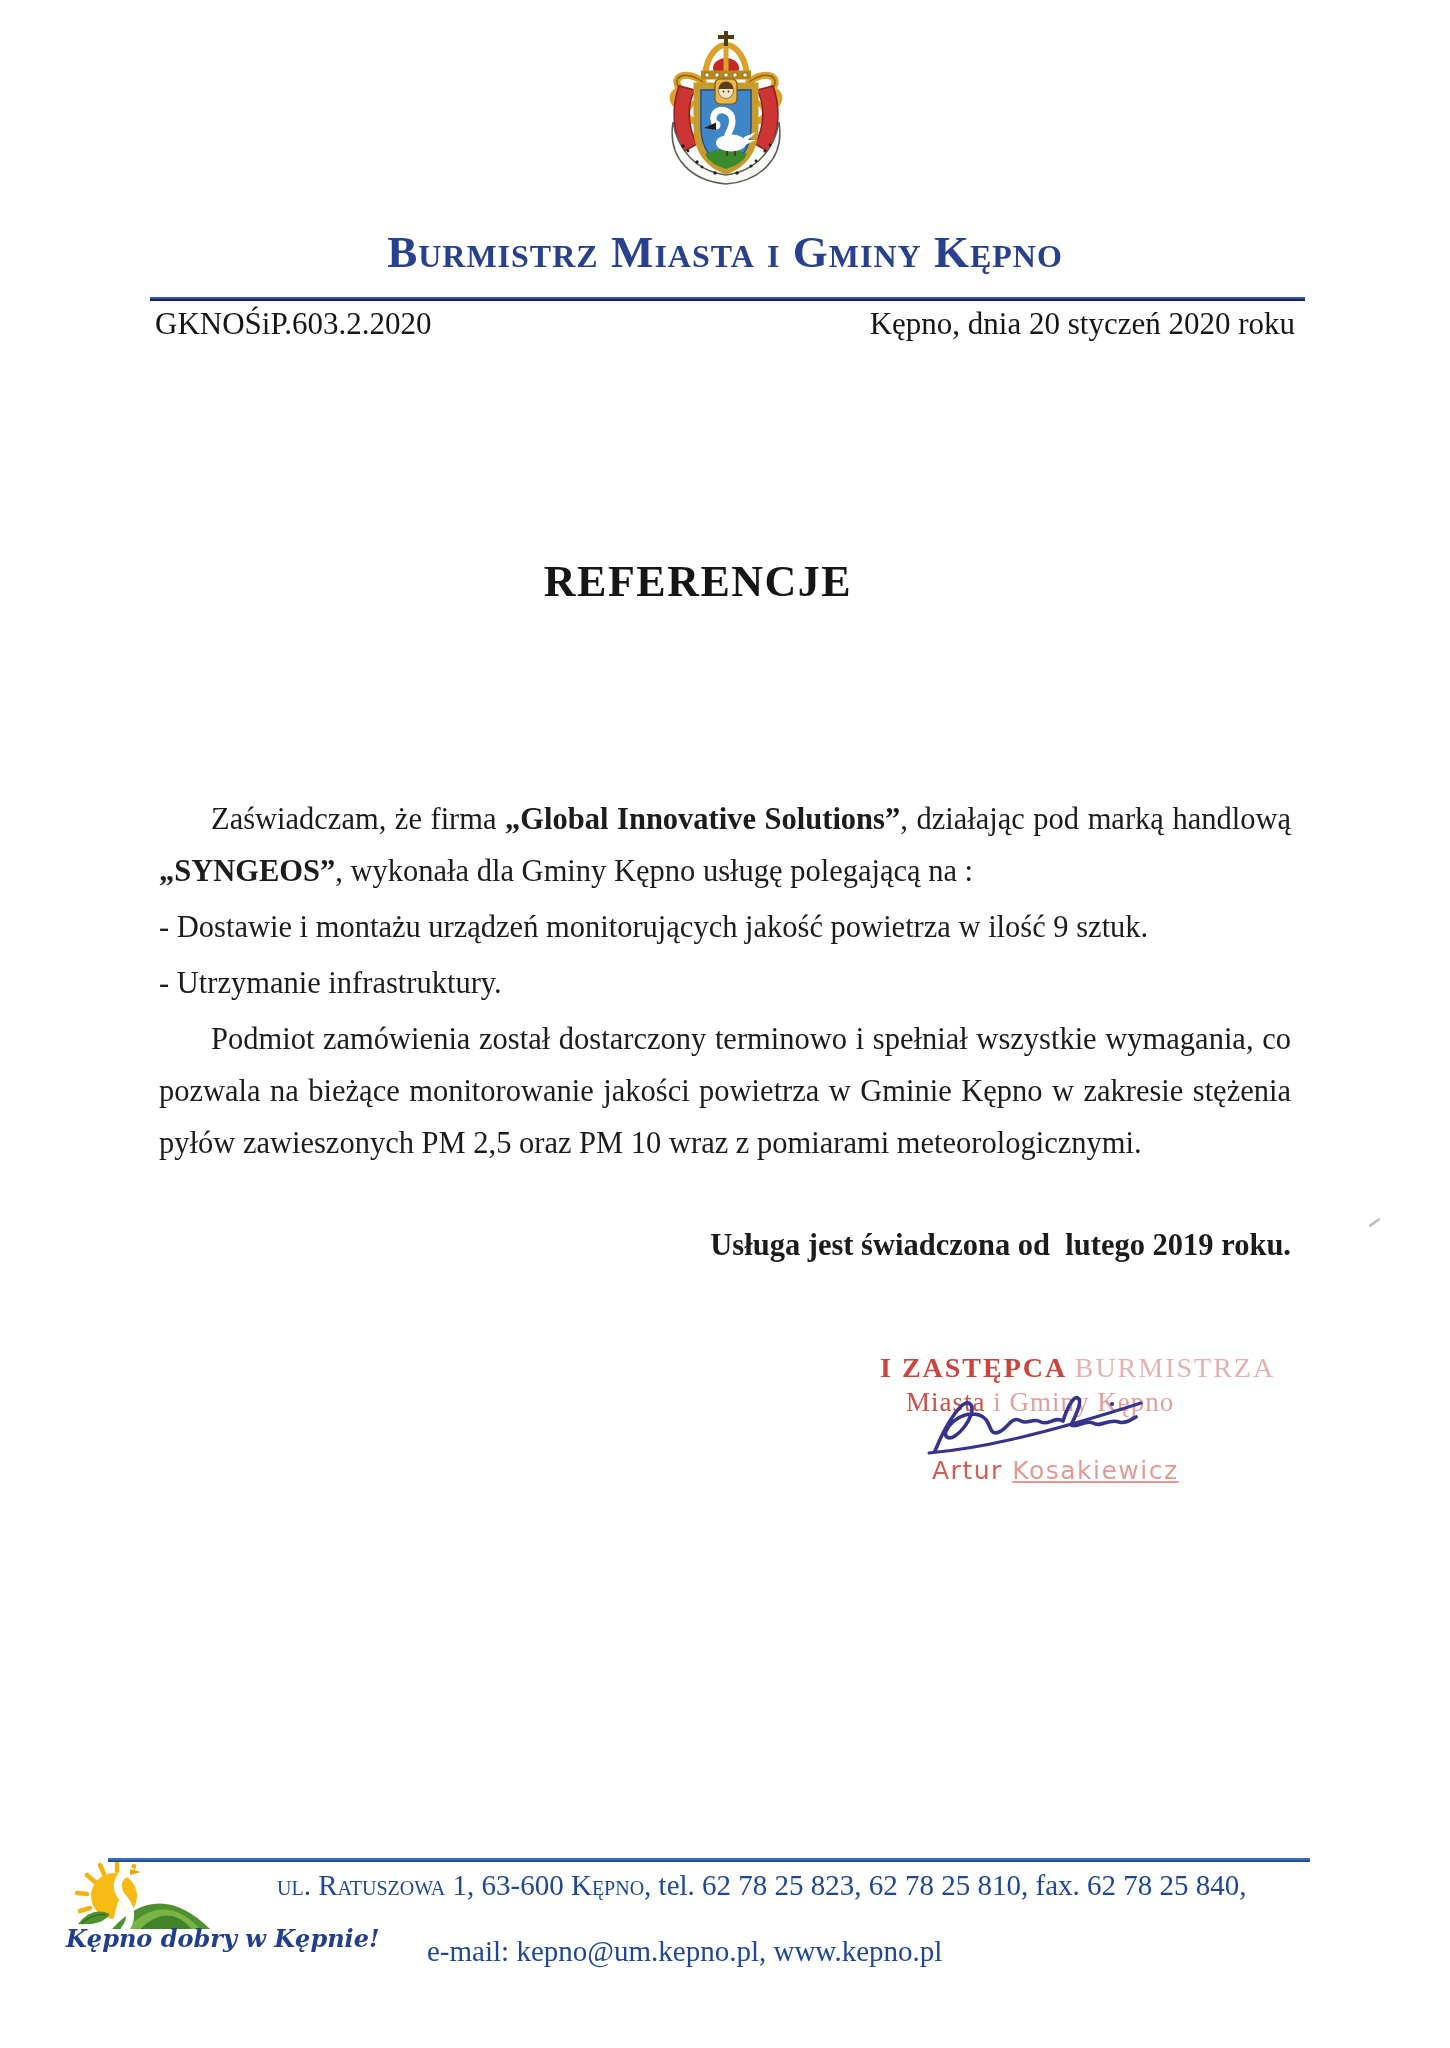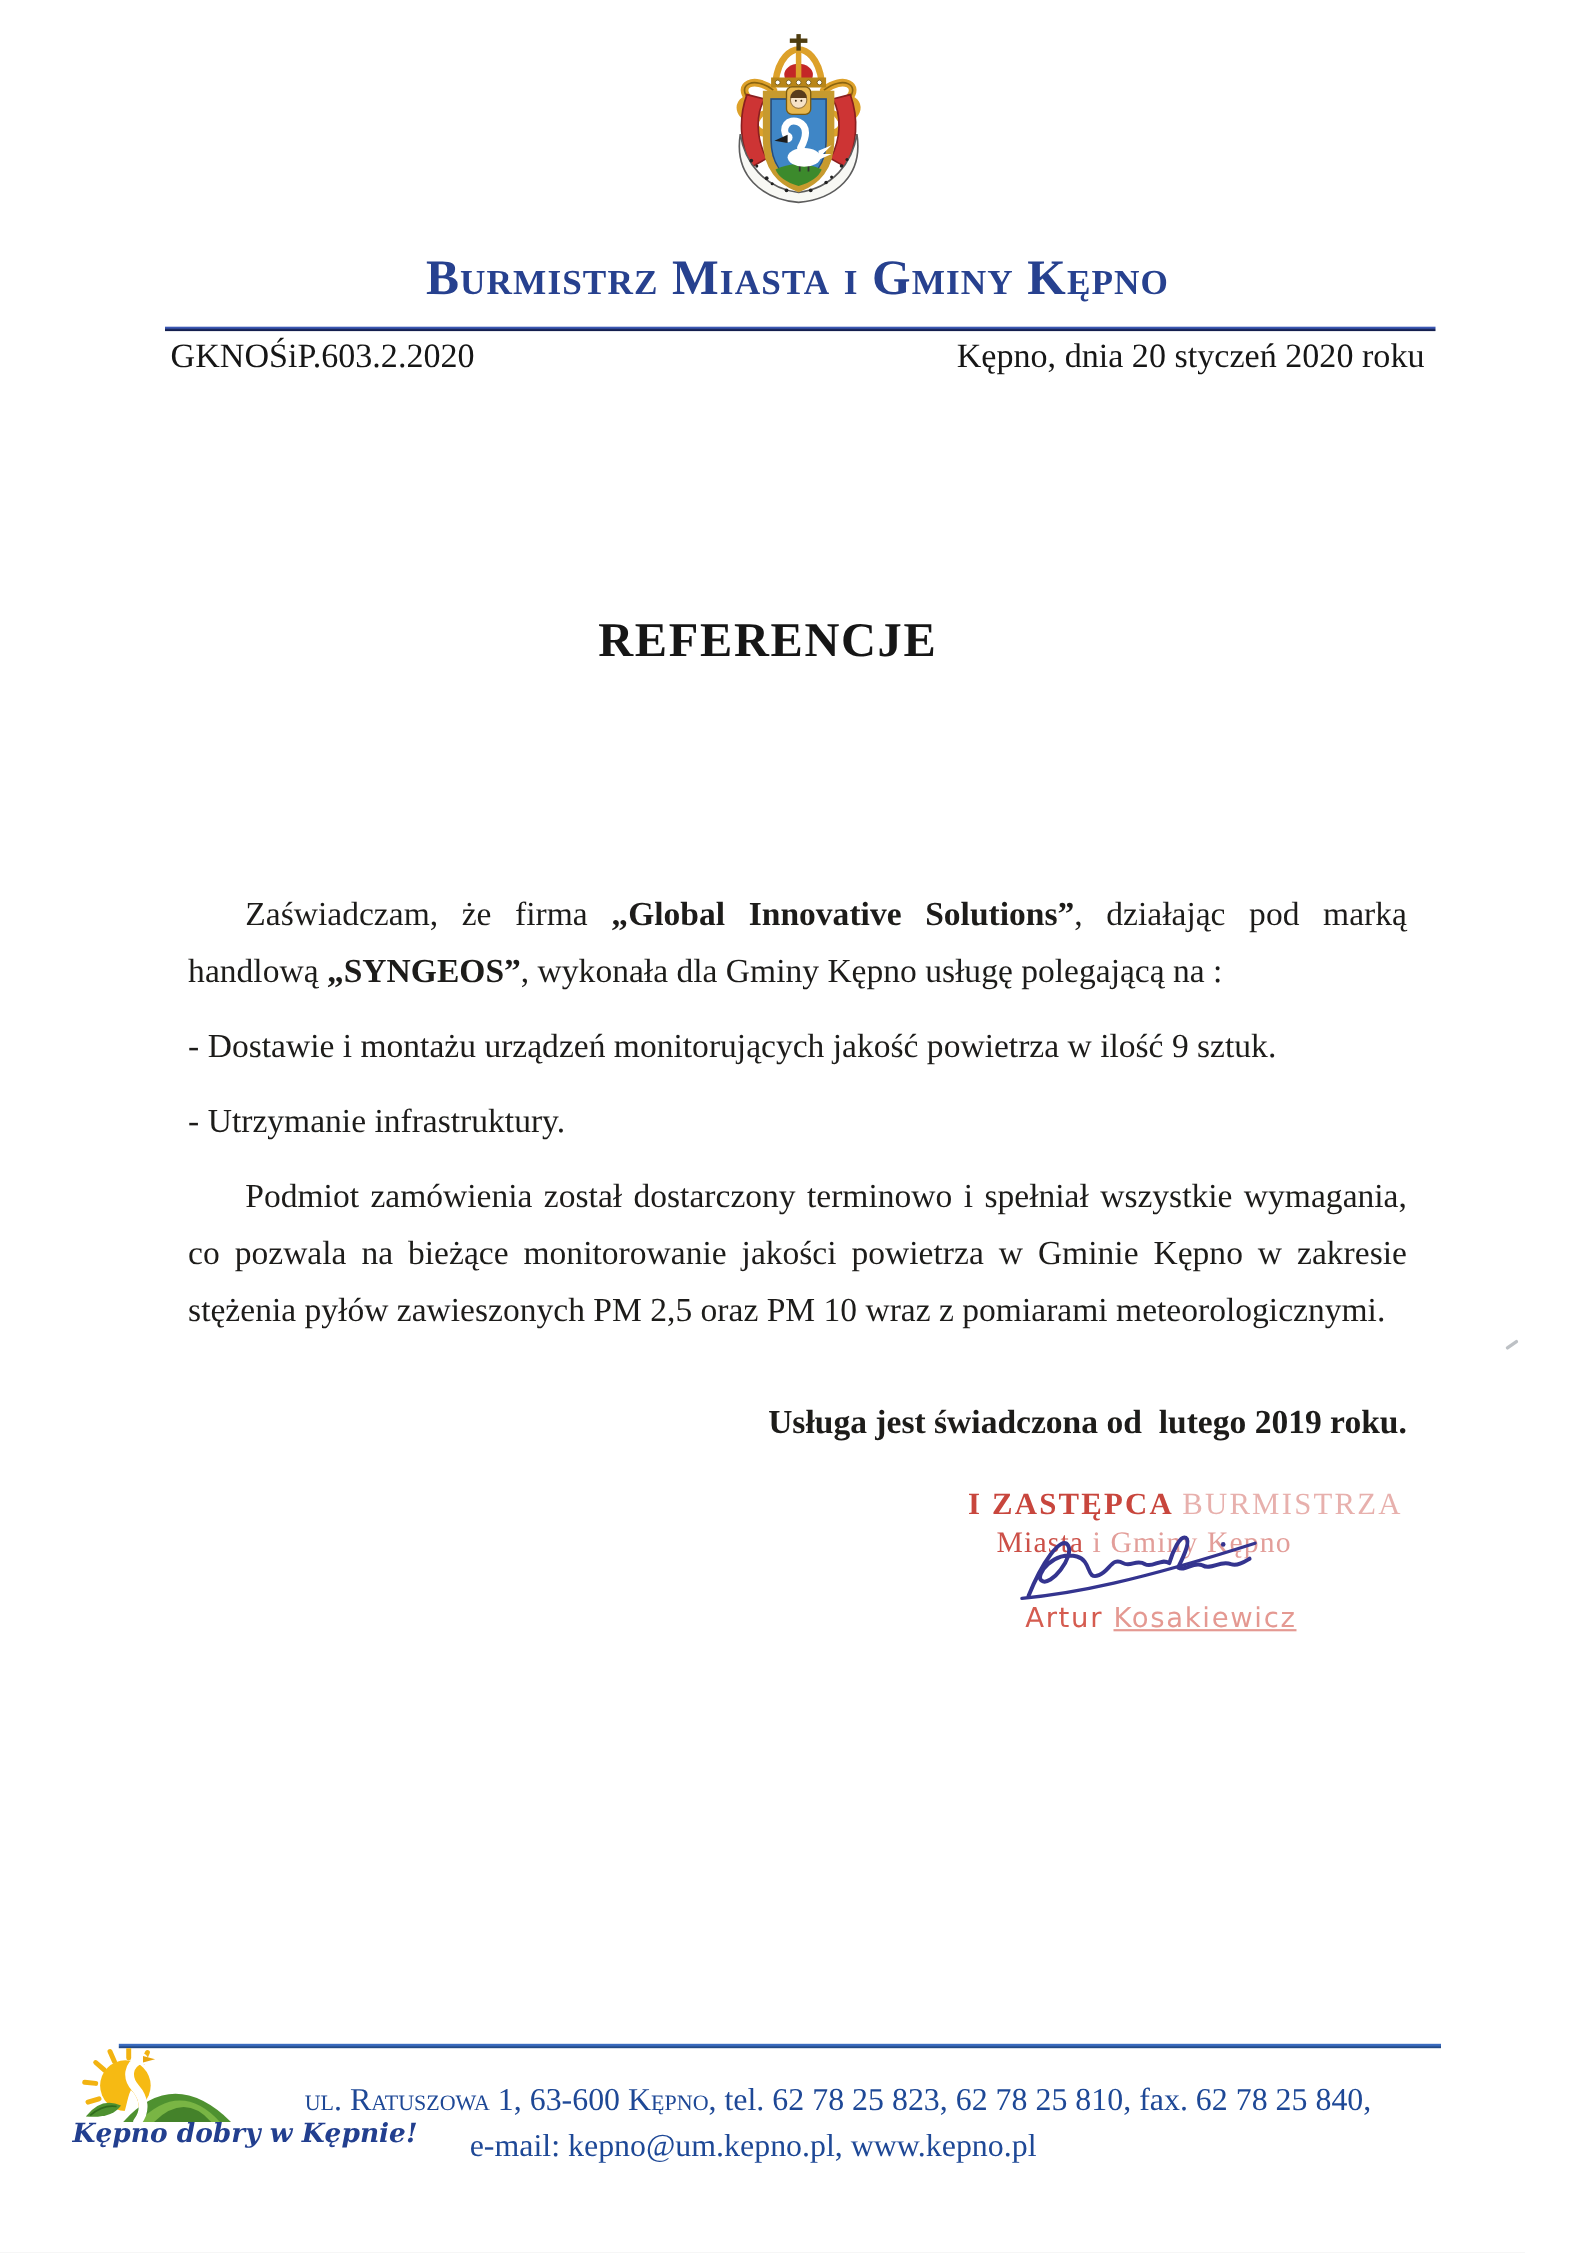--- a/index.html
+++ b/index.html
@@ -44,21 +44,21 @@
     color:#161616;
   }
 
   
   .body-block {
     position:absolute; top:789px; left:155px; width:1140px;
     font-size:30.5px; line-height:52px;
     text-align:justify;
     color:#1d1c1a;
   }
-  .body-block p { margin:16px; }
+  .body-block p { margin:4px; }
   .indent { text-indent:52px; }
   .bullet { text-align:left;font-family:Liberation Serif, serif; }
   .bold-line {
     margin-top:50px !important;
     font-weight:bold;
     text-align:right;
     white-space:pre-wrap;
     font-family:Liberation Serif, serif;
   }
 
@@ -101,21 +101,21 @@
   .footer-logo { position:absolute; left:70px; top:1862px; width:150px; height:70px; }
   .footer-slogan {
     position:absolute; left:66px; top:1924px;
     font-family:"DejaVu Serif", serif;
     font-style:italic; font-weight:bold;
     font-size:24px; color:#223f8f;
     white-space:nowrap;
   }
   .footer-line1 {
     position:absolute; top:1869px; left:277px;
-    font-size:29px; color:#1e4896; white-space:nowrap;margin-top:24px;
+    font-size:29px; color:#1e4896; white-space:nowrap;
   }
   .footer-line1 .sc { font-variant:small-caps; }
   .footer-line2 {
     position:absolute; top:1935px; left:427px;
     font-size:29px; color:#1e4896; white-space:nowrap;
   }
 </style>
 </head>
 <body>
 

